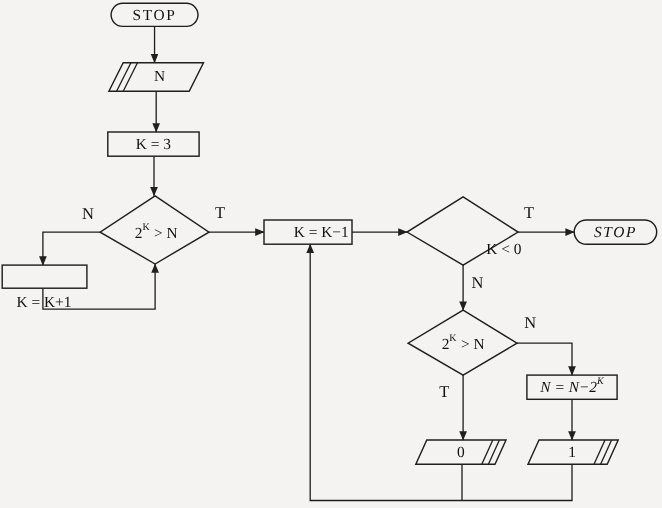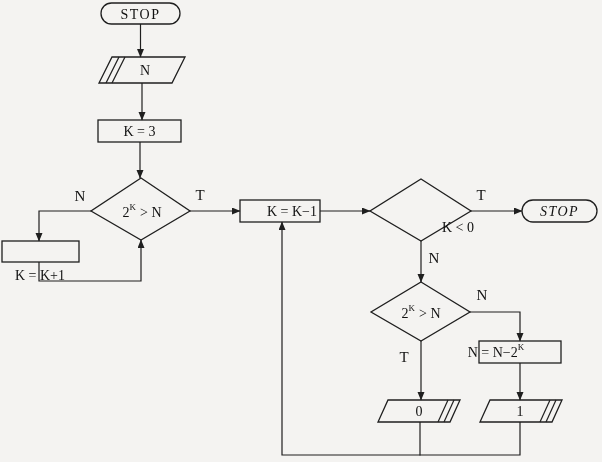--- a/index.html
+++ b/index.html
@@ -133,21 +133,21 @@
   <div class="label" style="left:292px;top:211.5px;">K = K−1</div>
 
   <div class="label" style="left:421px;top:228px;margin-left:37px;">K &lt; 0</div>
 
   <div class="label terminal-label" style="left:559.5px;top:211.5px;font-style:italic;">STOP</div>
 
   <div class="label" style="left:421px;top:314px;">
     <span>2</span><sup>K</sup><span class="rest">&gt; N</span>
   </div>
 
-  <div class="label" style="left:496px;top:352.5px;">
+  <div class="label" style="left:520px;top:352.5px;font-style:italic;">
     <span>N = N−2</span><sup>K</sup>
   </div>
 
   <div class="label" style="left:419px;top:411.5px;">0</div>
 
   <div class="label" style="left:520px;top:411.5px;">1</div>
 
   <div class="branch" style="left:80px;top:196px;">N</div>
   <div class="branch" style="left:200px;top:195px;">T</div>
   <div class="branch" style="left:481px;top:195px;">T</div>

